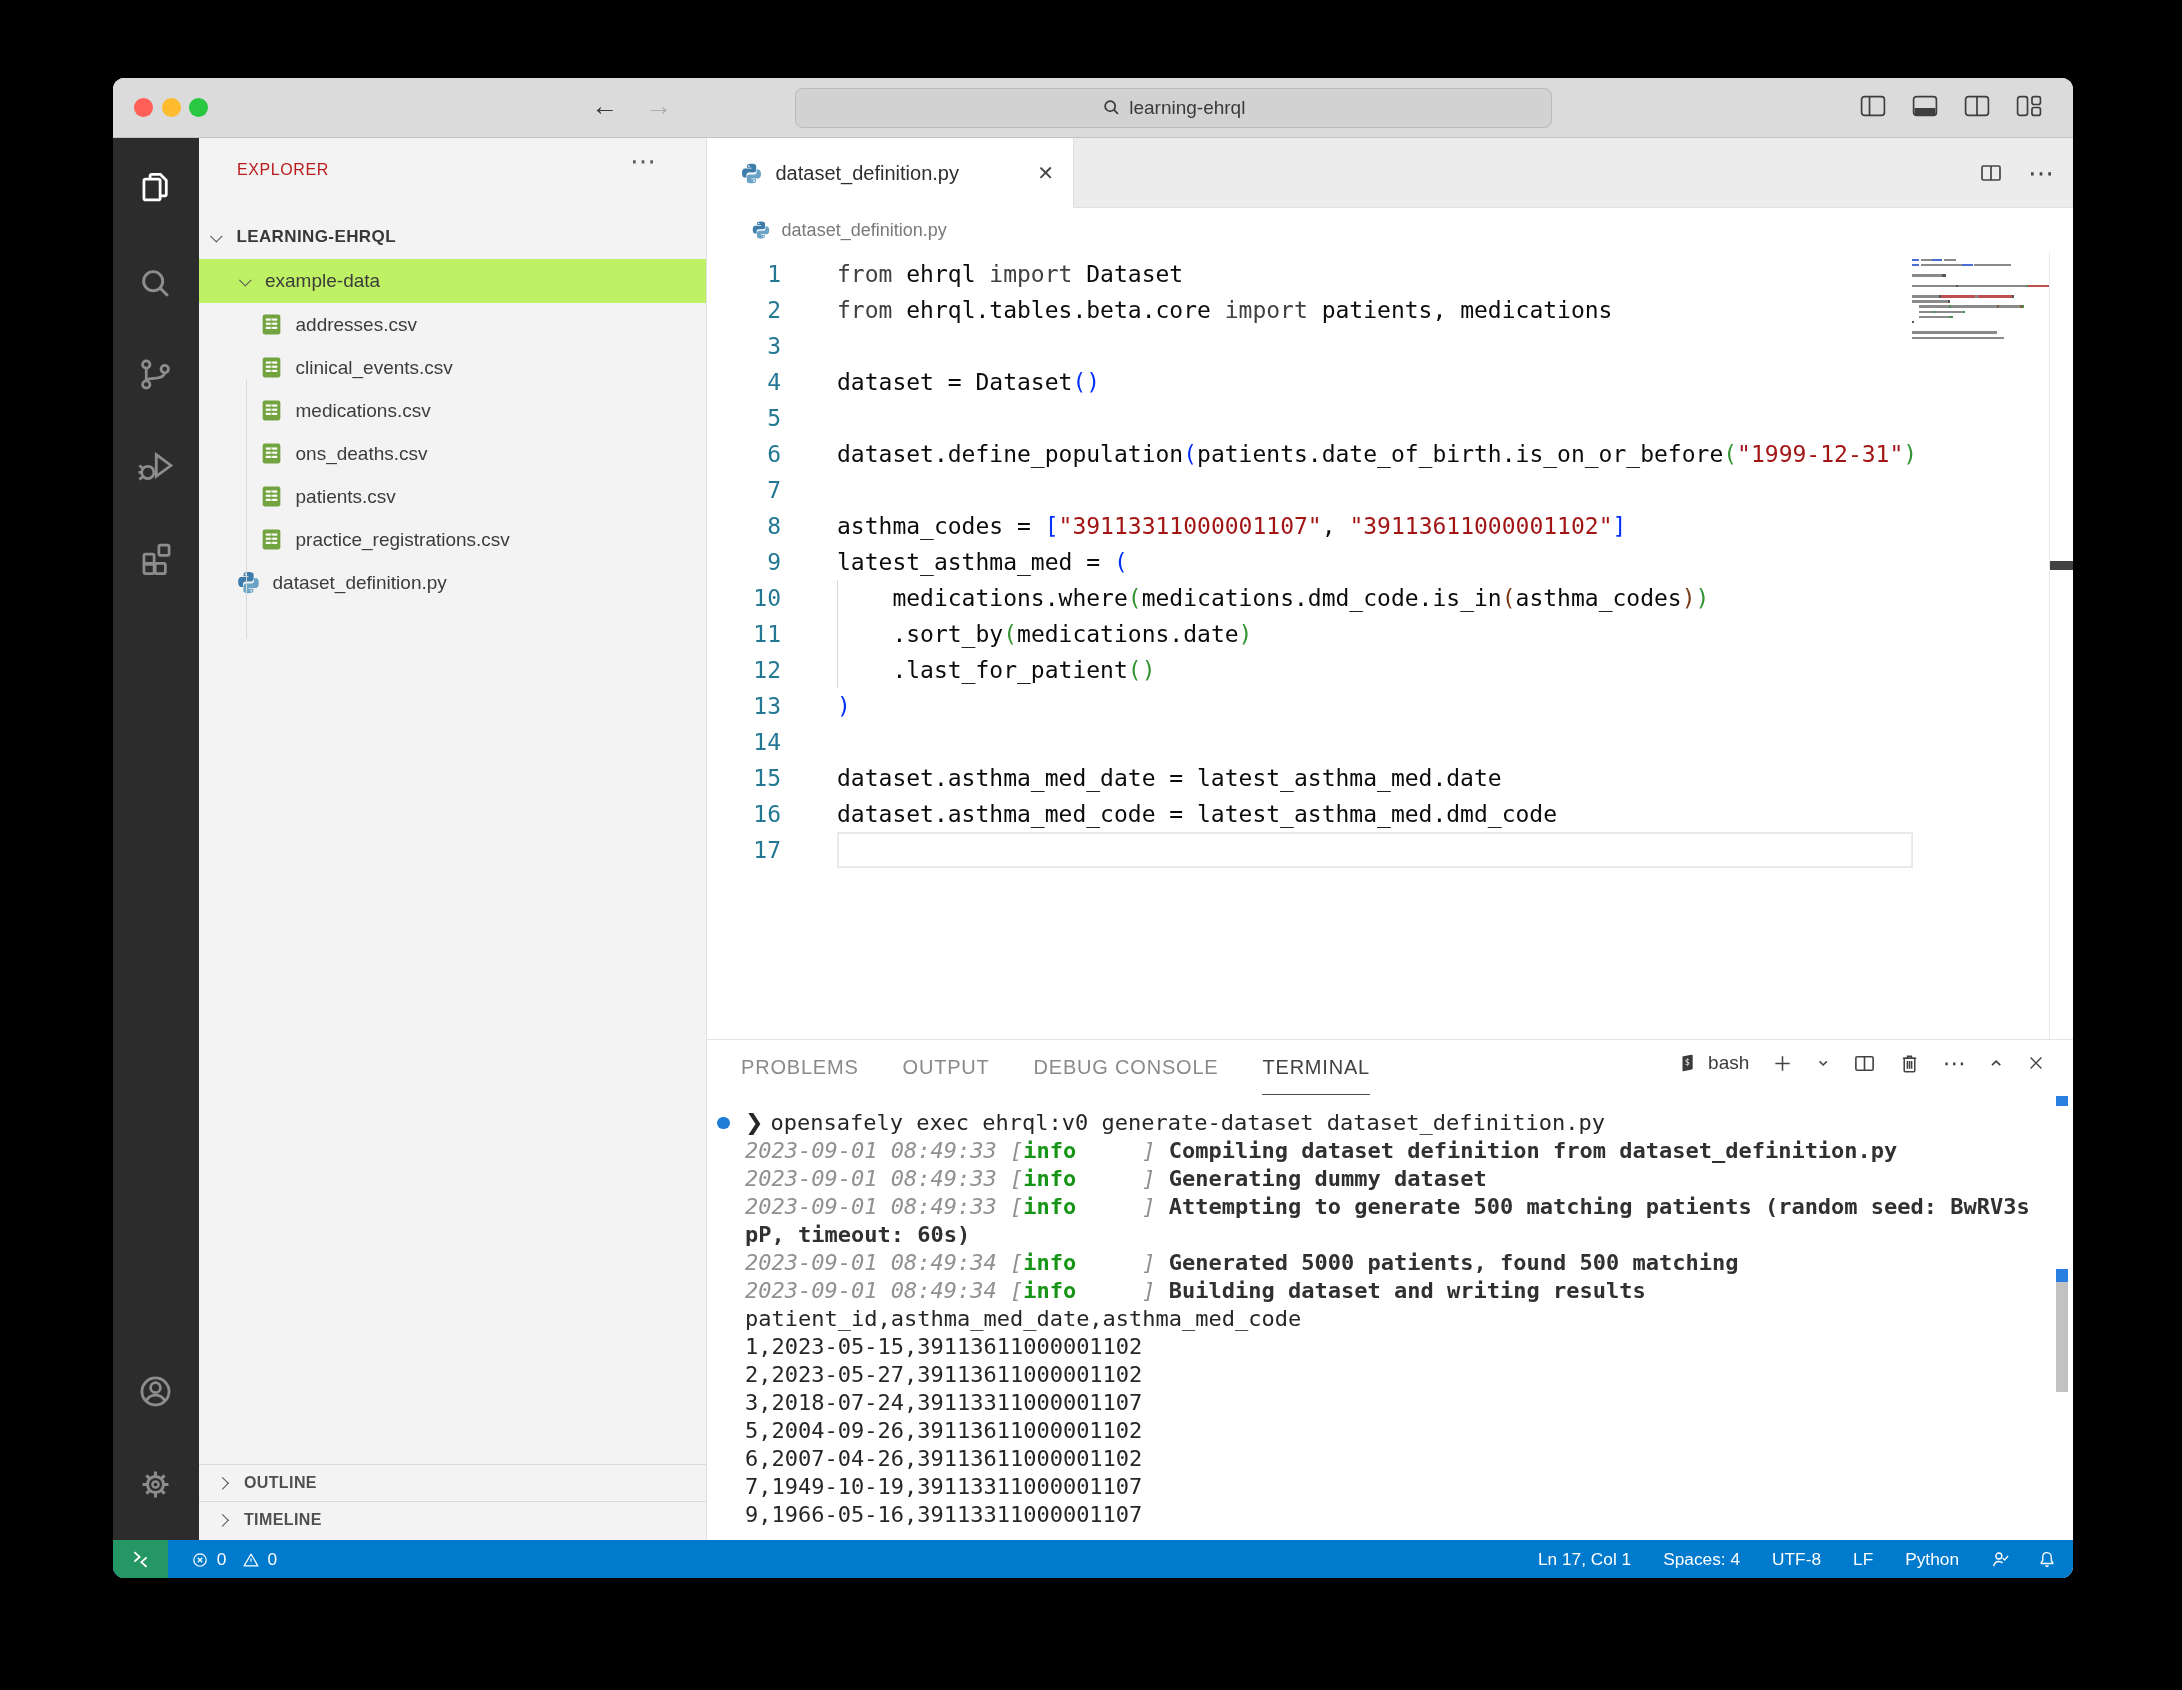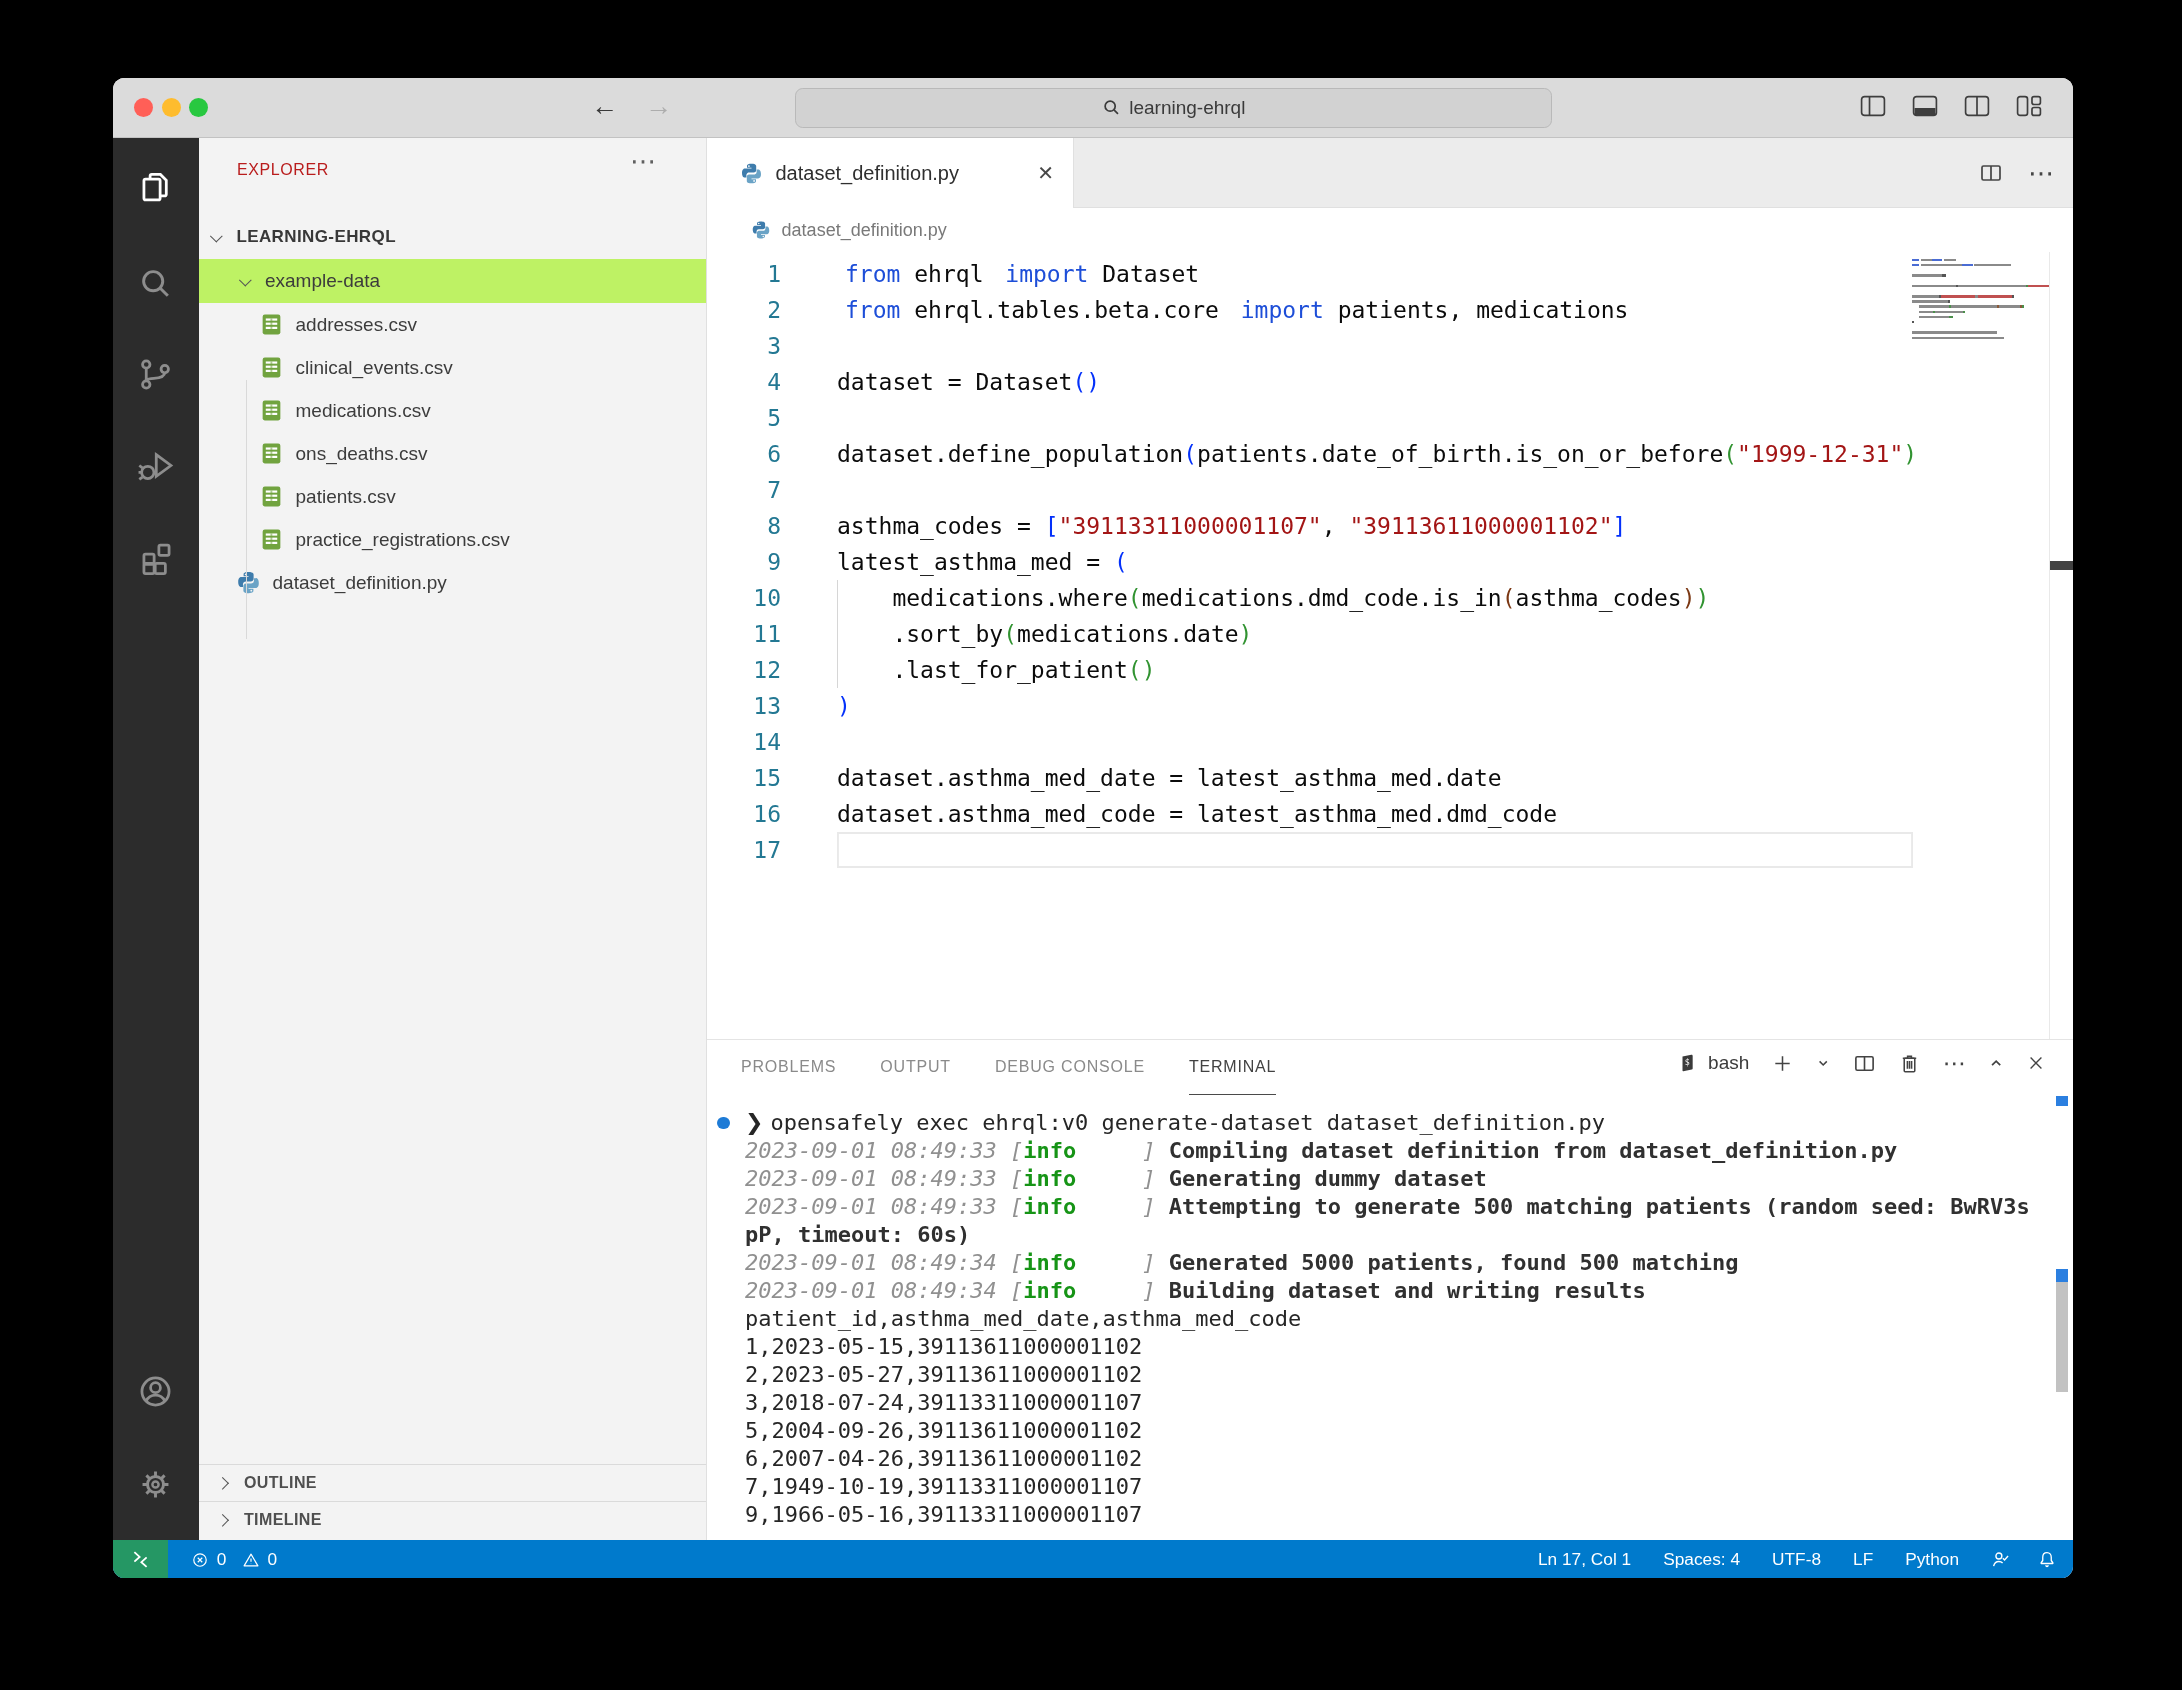--- a/index.html
+++ b/index.html
@@ -65,33 +65,33 @@
   .breadcrumb { height:44px; flex:none; display:flex; align-items:center; padding-left:44px; gap:10.6px; color:#797979; font-size:18px; }
   .breadcrumb .ic-py { width:20px; height:20px; margin:0; }
 
   .editor { flex:1; position:relative; overflow:hidden; font-family:"DejaVu Sans Mono", monospace; font-size:23px; }
   .gutter { position:absolute; left:0; top:3.8px; width:74px; text-align:right; color:#237893; }
   .gutter .num { height:36px; line-height:36px; }
   .codearea { position:absolute; left:130px; top:3.8px; width:1076px; }
   .code-row { height:36px; line-height:36px; white-space:pre; overflow:hidden; position:relative; color:#0b0b0b; }
   .code-row.cur { box-shadow:inset 0 0 0 1.9px #e9e9e9; }
   .guide { position:absolute; left:0; top:0; bottom:0; width:1px; background:#d6d6d6; }
-  .t-kw{ color:#1d4ed8;margin-left:8px; } .t-p{ color:#0b0b0b;margin-top:48px; } .t-str{ color:#a31515; }
+  .t-kw{ color:#404040; } .t-p{ color:#0b0b0b;margin-top:48px; } .t-str{ color:#a31515; }
   .t-b1{ color:#0431fa; } .t-b2{ color:#319331; } .t-b3{ color:#7b3814; }
 
   .minimap { position:absolute; right:24px; top:6.7px; width:137px; overflow:hidden; }
   .mm-row { height:5.2px; white-space:nowrap; overflow:hidden; }
   .mm-row span { display:inline-block; height:2.5px; vertical-align:top; }
   .scrollgutter { position:absolute; right:0; top:0; bottom:0; width:24px; border-left:1px solid #e9e9e9; }
   .sg-thumb { position:absolute; left:0; right:0; top:309px; height:8.6px; background:#424242; }
 
   
   .panel { height:501px; flex:none; border-top:1px solid #e4e4e4; position:relative; font-family:"DejaVu Sans Mono", monospace; background:#fff; }
   .panel-tabs { position:absolute; left:34px; top:0; height:55px; display:flex; gap:44px; font-family:"Liberation Sans", sans-serif; }
-  .ptab { height:55px; display:flex; align-items:center; font-size:16px; letter-spacing:0.8px; color:#8a8a8a; border-bottom:1.9px solid transparent; }
+  .ptab { height:55px; display:flex; align-items:center; font-size:20px; letter-spacing:0.8px; color:#8a8a8a; border-bottom:1.9px solid transparent; }
   .ptab.active { color:#424242; border-color:#4a4a4a; }
   .panel-actions { position:absolute; right:27px; top:11.5px; display:flex; align-items:center; gap:22px; color:#434343; font-family:"Liberation Sans", sans-serif; }
   .bash-group { display:flex; align-items:center; gap:9.6px; font-size:19px; color:#3c3c3c;justify-content:center; }
   .pa-glyph { font-size:23px; line-height:23px; color:#434343; }
 
   .terminal { position:absolute; left:38px; top:69px; right:33px; }
   .term-line { height:28px; line-height:28px; white-space:pre; position:relative; font-size:22px; color:#262626; }
   .deco { position:absolute; left:-28px; top:7.7px; width:12.5px; height:12.5px; border-radius:50%; background:#1e7bd6; }
   .t-ts{ color:#909090;font-style:italic; } .t-inf{ color:#169416; font-weight:bold; }
   .t-msg{ color:#303030; font-weight:bold; } .t-pl{ color:#262626; }

